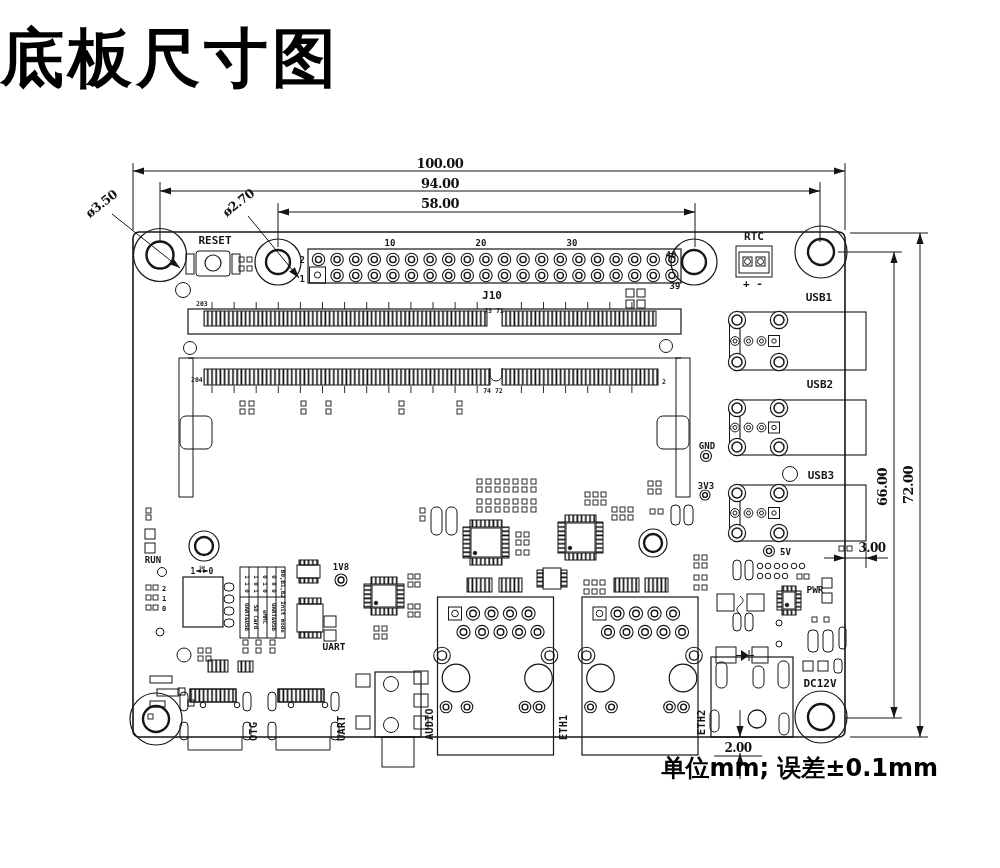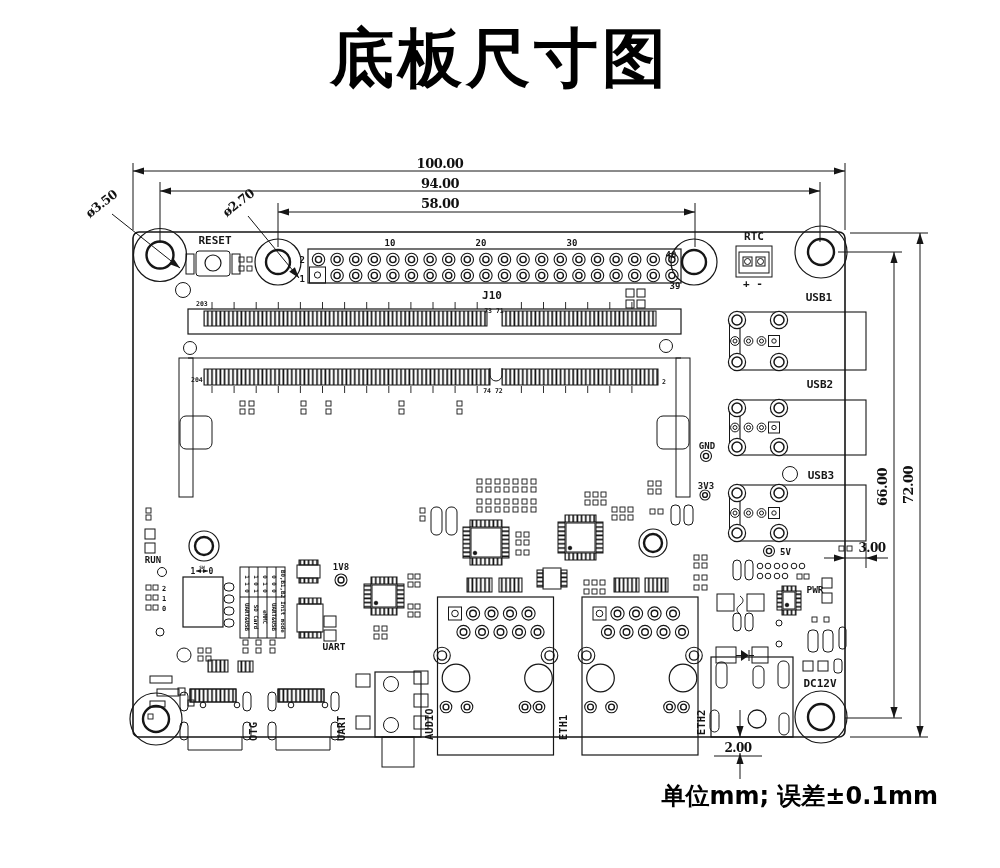--- a/index.html
+++ b/index.html
@@ -1,21 +1,21 @@
 <!DOCTYPE html>
 <html><head>
 <meta charset="utf-8">
 <style>
   html,body{margin:0;padding:0;background:#fff}
   .stage{position:relative;width:1000px;height:868px;background:#fff;overflow:hidden;
          font-family:"DejaVu Sans",sans-serif;color:#000}
-  .title{position:absolute;top:26px;left:0;width:100%;text-align:center;
+  .title{position:absolute;top:26px;left:0;width:100%;
          font-size:64px;font-weight:900;letter-spacing:4px;line-height:1;
          font-family:"DejaVu Sans",sans-serif}
-  .footnote{position:absolute;top:780px;right:62px;font-size:24px;font-weight:700;
+  .footnote{position:absolute;top:752px;right:62px;font-size:24px;font-weight:700;
             font-family:"DejaVu Sans",sans-serif}
   svg text{stroke:none}
   .sk{font-family:"DejaVu Sans Mono",monospace;font-weight:700;fill:#161616}
   .dim{font-family:"DejaVu Serif",serif;font-weight:700;fill:#111;letter-spacing:-0.5px}
   .ln{stroke:#161616;stroke-width:1;fill:none}
   .bd{stroke:#161616;stroke-width:1.6;fill:none}
 </style>
 </head>
 <body>
 

